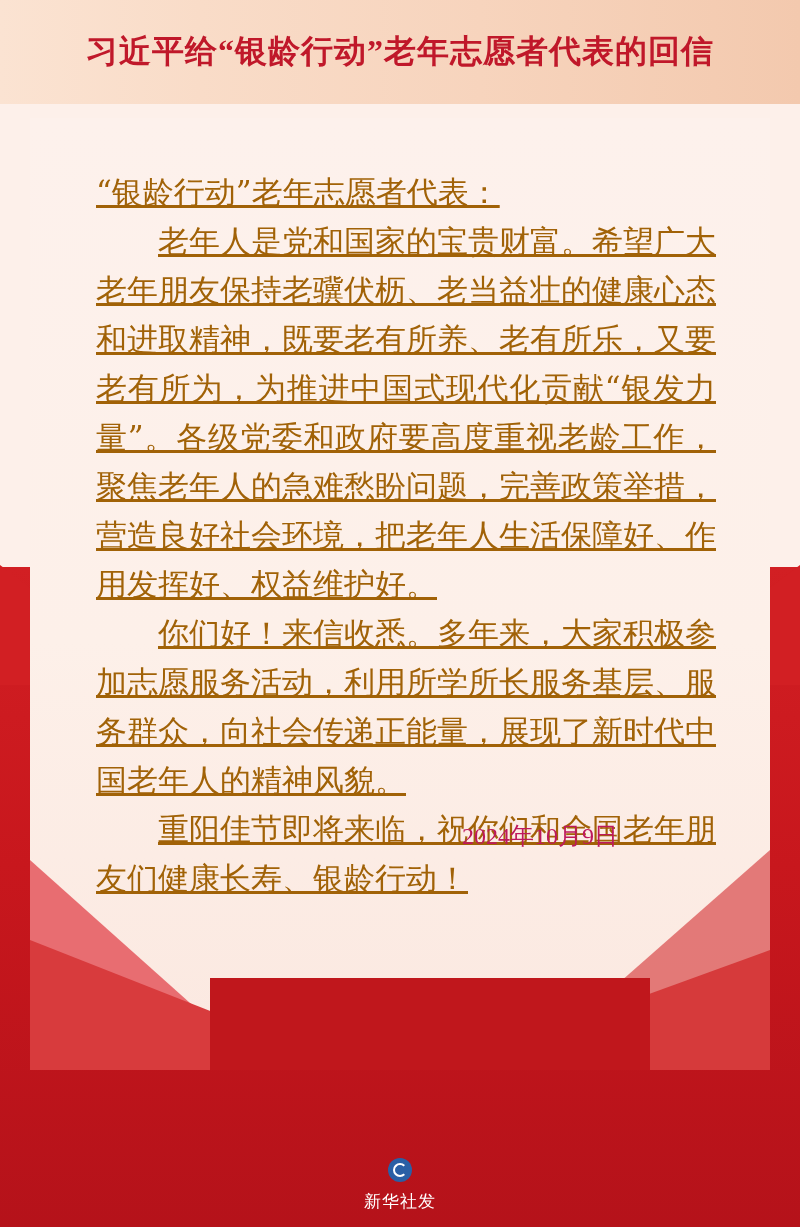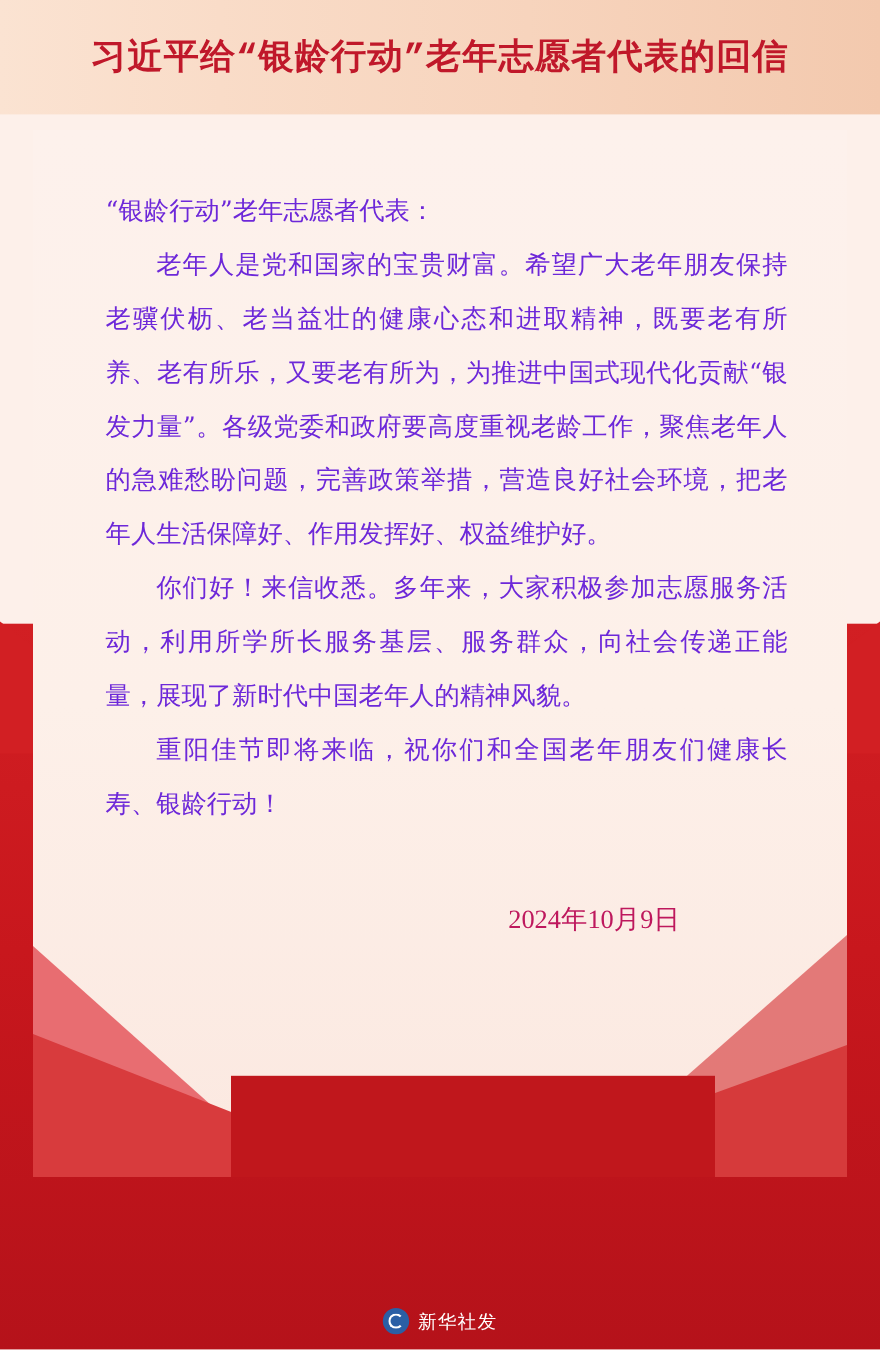--- a/index.html
+++ b/index.html
@@ -31,21 +31,21 @@
     position: absolute;
     left: 0;
     top: 0;
     width: 800px;
     height: 104px;
     display: flex;
     align-items: center;
     justify-content: center;
   }
   .banner-title {
-    font-family: Liberation Mono, monospace;
+    font-family: Liberation Serif, serif;
     font-weight: bold;
     font-size: 32px;
     letter-spacing: 1px;
     color: #c0182a;
     white-space: nowrap;
   }
 
   
   .bg-red-block {
     position: absolute;
@@ -146,26 +146,27 @@
     width: 740px;
     height: 952px;
     padding: 0;
     box-sizing: border-box;
   }
   .letter-text {
     position: absolute;
     left: 66px;
     top: 50px;
     width: 620px;
-    color: #6d28d9;
-    font-size: 23px;
+    color: #a16207;
+    font-size: 31px;
     line-height: 49px;
     font-family: "DejaVu Serif", "Liberation Serif", serif;
     text-align: justify;
     text-justify: inter-ideograph;
+    text-decoration: underline;
   }
   .salutation {
     margin: 0 0 0 0;
   }
   .para {
     margin: 0;
     text-indent: 2em;
   }
   .sign-block {
     position: absolute;
@@ -192,20 +193,21 @@
   
   .footer {
     position: absolute;
     left: 0;
     bottom: 14px;
     width: 800px;
     display: flex;
     align-items: center;
     justify-content: center;
     gap: 8px;
+    flex-direction: column;
   }
   .logo-circle {
     width: 24px;
     height: 24px;
     border-radius: 50%;
     background: #2a5fa5;
     display: inline-flex;
     align-items: center;
     justify-content: center;
     position: relative;

